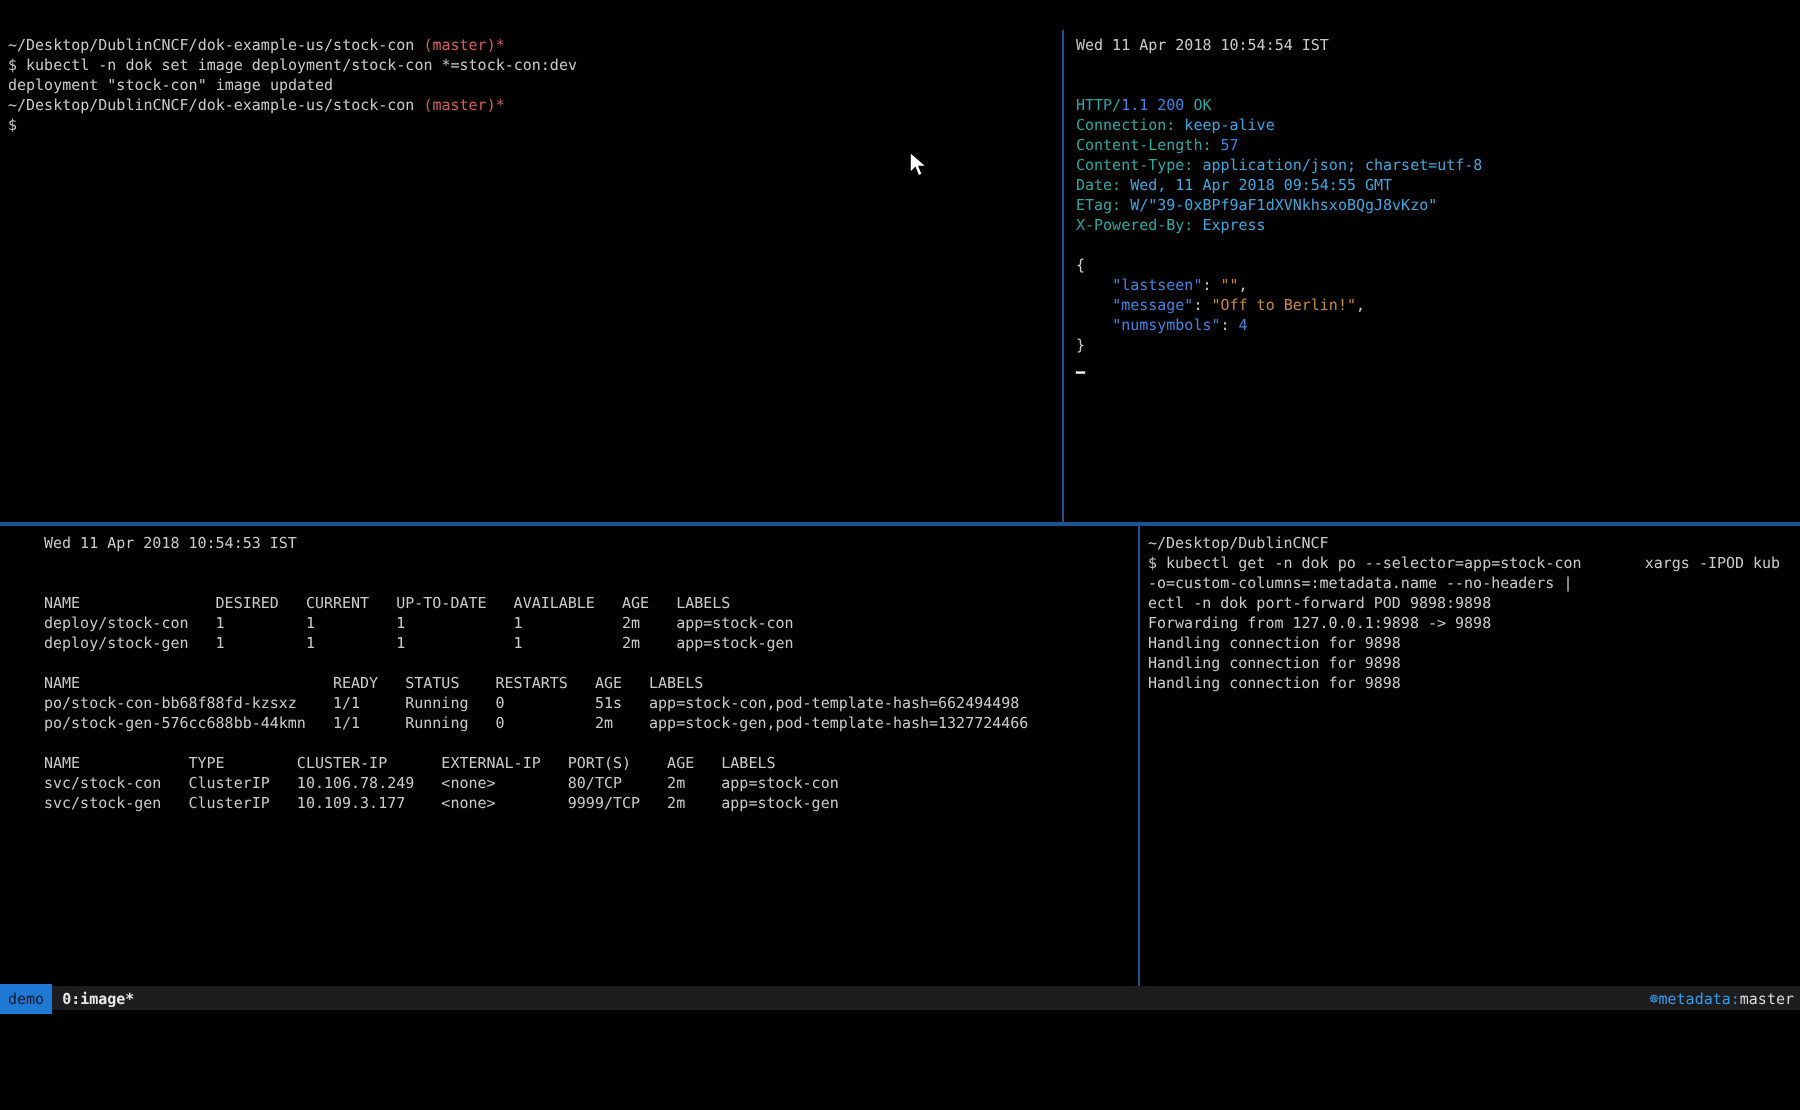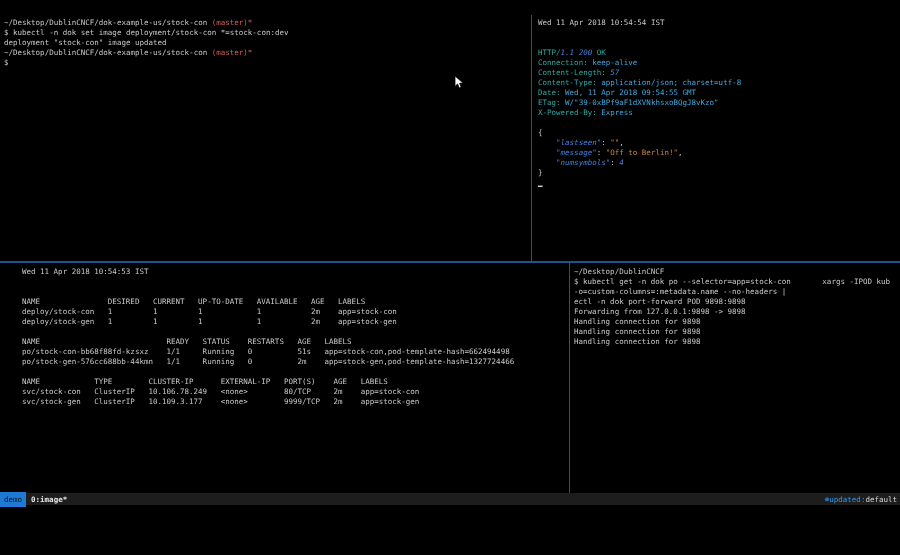--- a/index.html
+++ b/index.html
@@ -24,21 +24,21 @@
   .pane-br{left:570px;top:248px;width:330px;height:230px;padding:4px 0 0 4px;}
   .divider{position:absolute;background:var(--divider,#1b5491);}
   .vdiv-top{left:531px;top:0;width:1px;height:246px;}
   .hdiv{left:0;top:246px;width:900px;height:2px;}
   .vdiv-bot{left:569px;top:248px;width:1px;height:230px;}
 
   
   .c-fg{color:var(--fg,#c9c9c9);}
   .c-red{color:var(--red,#d25f5f);}
   .c-teal{color:var(--teal,#2ea8a2);}
-  .c-blue{color:var(--blue,#4482dc);font-style:italic;}
+  .c-blue{color:var(--blue,#4482dc);}
   .c-cyan{color:var(--cyan,#41a6db);text-align:center;}
   .c-orange{color:var(--orange,#c9893c);}
   .c-cursor{color:var(--cursor,#f0f0f0);}
 
   .mouse{position:absolute;left:454px;top:60px;}
 
   
   .statusbar{position:absolute;top:493px;left:0;right:0;height:12px;
     background:var(--status_bg,#1d1d1d);display:flex;align-items:center;
     justify-content:space-between;font-size:7.5px;padding:0 3px 0 0;}
@@ -78,19 +78,19 @@
     </svg>
   </div>
 
   <div class="statusbar">
     <div class="sb-left">
       <span class="chip">demo</span>
       <span class="win">0:image*</span>
     </div>
     <div class="sb-right">
       <span class="k8s">☸</span>
-      <span class="k8s"> updated</span>
+      <span class="k8s"> metadata</span>
       <span class="k8s">:</span>
-      <span class="ns">default</span>
+      <span class="ns">master</span>
     </div>
   </div>
 
 </div>
 
 </body></html>

